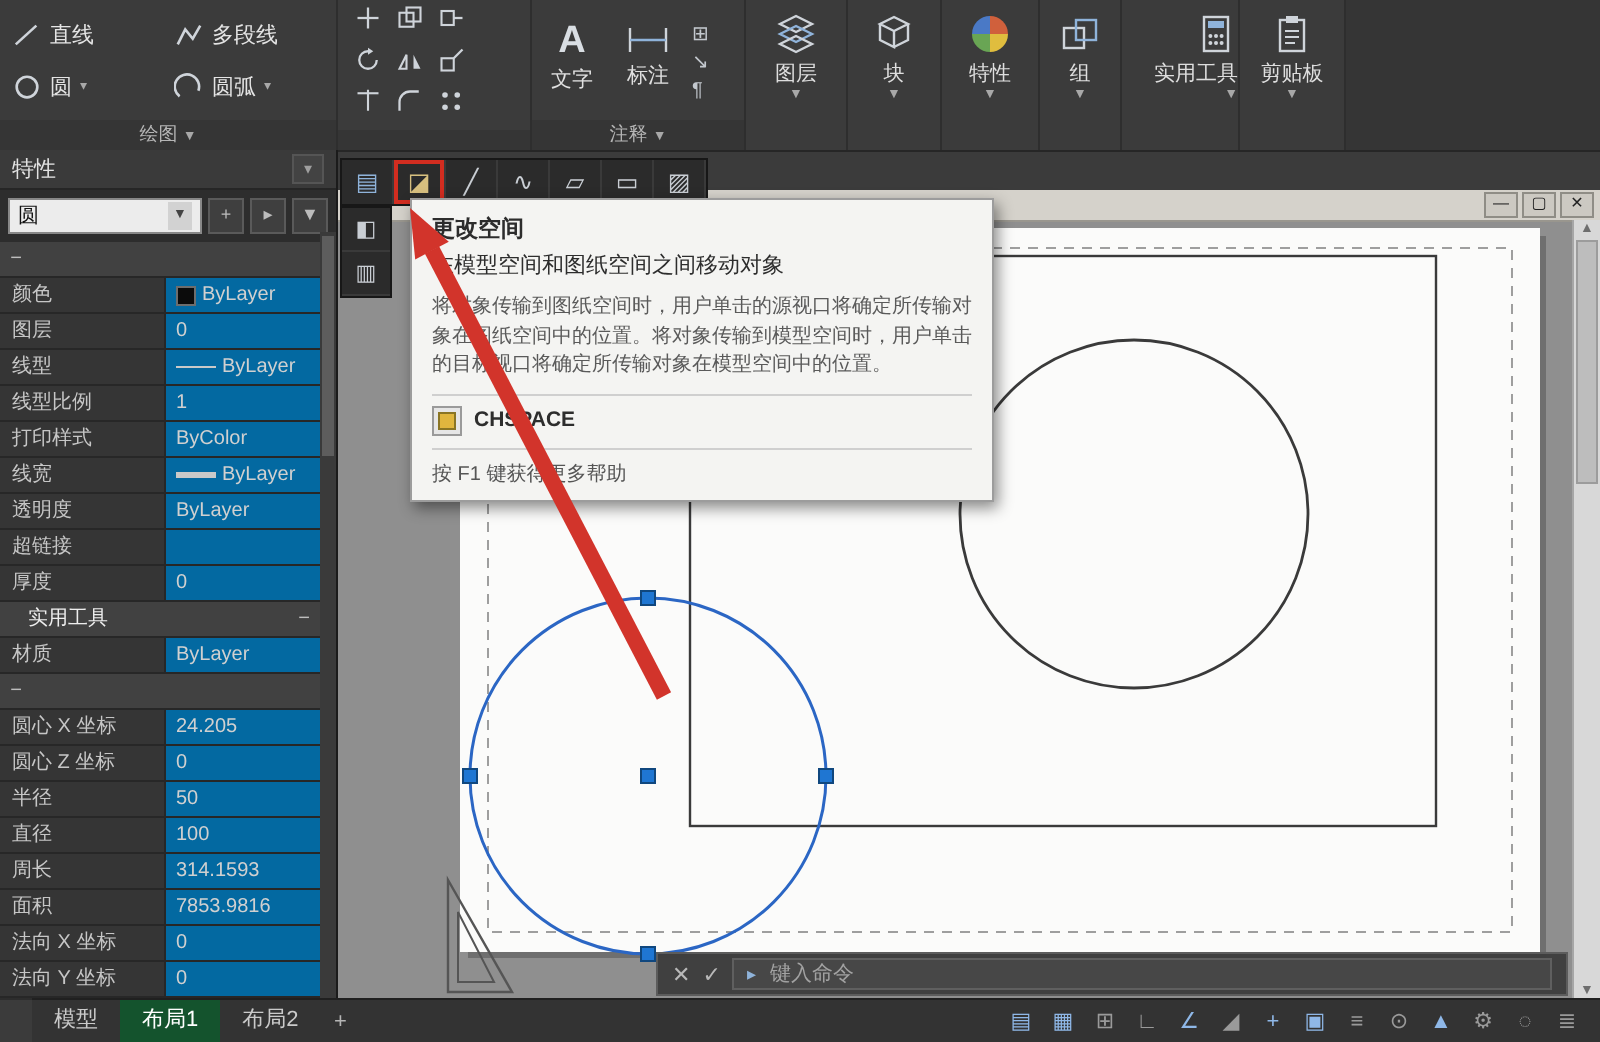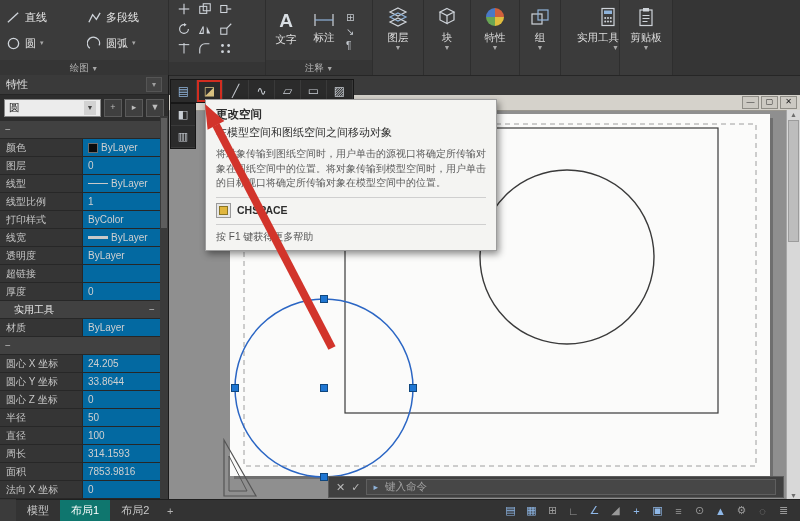--- a/index.html
+++ b/index.html
@@ -59,21 +59,21 @@
   .vscroll{position:absolute;top:15px;right:0;width:13px;bottom:0;background:#d8d8d8;border-left:1px solid #a6a6a6;display:flex;flex-direction:column;align-items:center;justify-content:space-between;font-size:7px;color:#6e6e6e;padding:1px 0;}
   .vthumb{flex:0 0 120px;width:9px;background:#bdbdbd;border:1px solid #9c9c9c;margin-top:2px;}
   .vsp{flex:1;}
   .cmdbar{position:absolute;left:160px;right:16px;bottom:2px;height:20px;background:rgba(60,60,60,.95);border:1px solid #5c5c5c;display:flex;align-items:center;gap:6px;padding:0 7px;color:#b9b9b9;font-size:11px;z-index:5;}
   .cmdfield{flex:1;height:14px;background:#474747;border:1px solid #5f5f5f;display:flex;align-items:center;gap:7px;padding:0 6px;color:#a2a2a2;font-size:10.5px;}
   .prompt{color:#8fb3da;font-size:9px;}
   
   .statusbar{position:absolute;left:16px;right:0;bottom:0;height:21px;background:#333;border-top:1px solid #202020;display:flex;align-items:center;font-size:11px;color:#cacaca;z-index:20;}
   .tabs{display:flex;height:100%;}
   .tab{padding:0 11px;height:100%;line-height:21px;cursor:default;}
-  .tab.active{background:#0f766e;color:#fff;}
+  .tab.active{background:#14532d;color:#fff;}
   .newtab{width:20px;text-align:center;color:#b5b5b5;}
   .sicons{margin-left:auto;display:flex;gap:8px;padding-right:10px;font-size:11px;align-items:center;}
   .sicon{min-width:13px;text-align:center;}
   
   .tooltip{position:absolute;left:205px;top:99px;width:270px;background:#f4f4f2;border:1px solid #9c9c9c;box-shadow:2px 3px 7px rgba(0,0,0,.45);z-index:40;padding:7px 10px 6px;color:#333;}
   .tt-title{font-size:11.5px;font-weight:bold;color:#2d2d2d;}
   .tt-sub{font-size:11px;margin-top:3px;color:#2d2d2d;}
   .tt-body{font-size:10px;color:#5a5a5a;line-height:1.45;margin-top:7px;}
   .tt-div{border-top:1px solid #cfcfcf;margin:6px 0 5px;}
   .tt-cmd{display:flex;align-items:center;gap:6px;font-weight:bold;font-size:10.5px;color:#2d2d2d;}
@@ -388,28 +388,20 @@
 
         <div class="prow">
           <span class="plabel">圆心 X 坐标</span>
           <span class="pcell">
 
             <span>24.205</span>
           </span>
 
         </div>
 
-        <div class="prow">
-          <span class="plabel">圆心 Y 坐标</span>
-          <span class="pcell">
-
-            <span>33.8644</span>
-          </span>
-
-        </div>
 
         <div class="prow">
           <span class="plabel">圆心 Z 坐标</span>
           <span class="pcell">
 
             <span>0</span>
           </span>
 
         </div>
 

